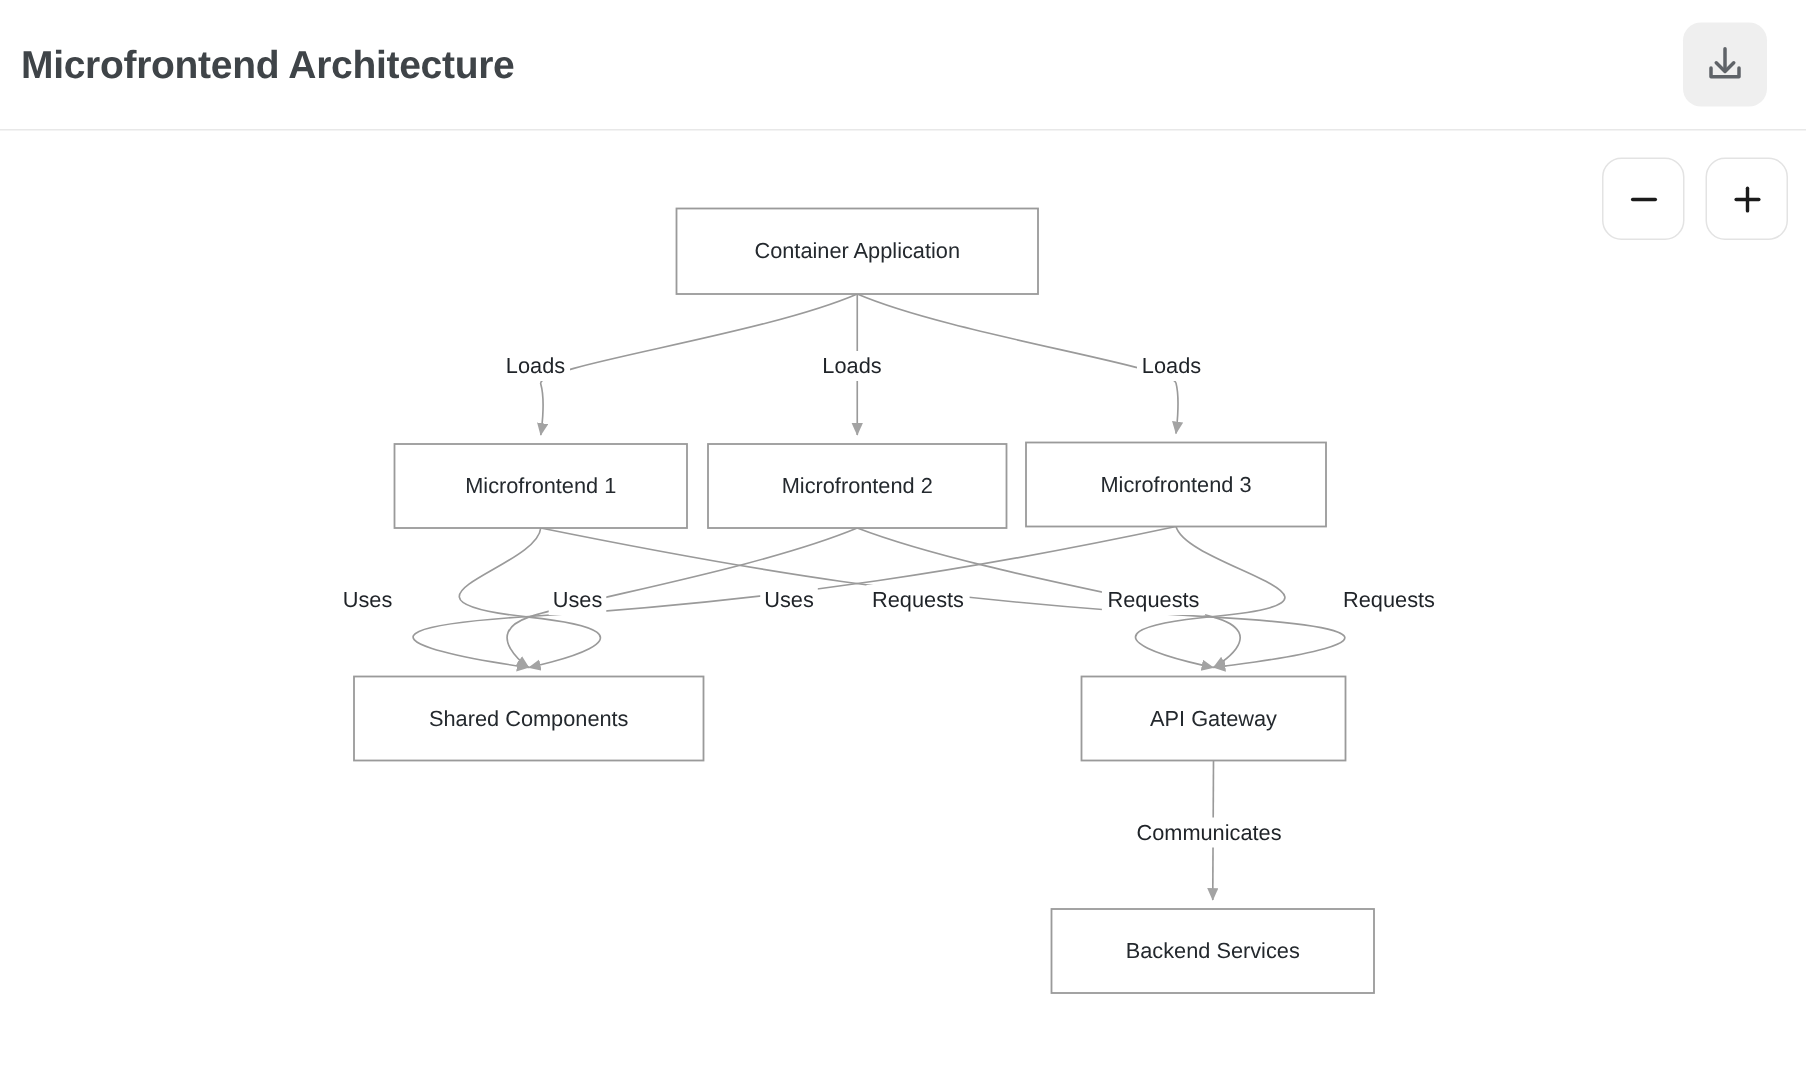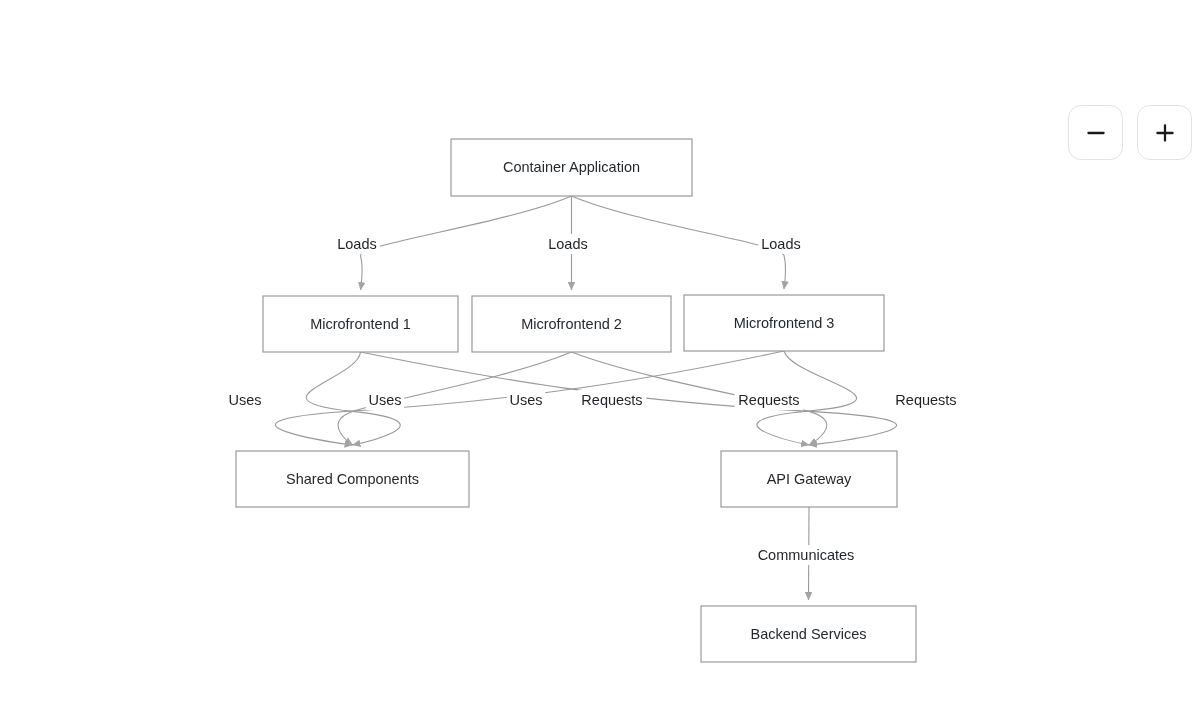--- a/index.html
+++ b/index.html
@@ -109,20 +109,32 @@
     text-anchor: middle;
     dominant-baseline: middle;
   }
   .edge-label-bg { fill: #ffffff; }
 </style>
 </head>
 <body>
 
 <div id="app">
 
+  <div class="header">
+    <div class="page-title">Microfrontend Architecture</div>
+    <button class="download-btn">
+      <span>
+        <svg width="28" height="28" viewBox="0 0 24 24" fill="none" stroke="#5f6368" stroke-width="2" stroke-linecap="round" stroke-linejoin="round">
+          <path d="M12 3 L12 15"></path>
+          <path d="M7 11 L12 16 L17 11"></path>
+          <path d="M4 14 L4 19 L20 19 L20 14"></path>
+        </svg>
+      </span>
+    </button>
+  </div>
 
   <div class="zoom-controls">
     <button class="zoom-btn">
       <span>
         <svg width="26" height="26" viewBox="0 0 24 24" fill="none" stroke="#1b1b1b" stroke-width="2.1" stroke-linecap="round">
           <path d="M5 12 L19 12"></path>
         </svg>
       </span>
     </button>
     <button class="zoom-btn">

